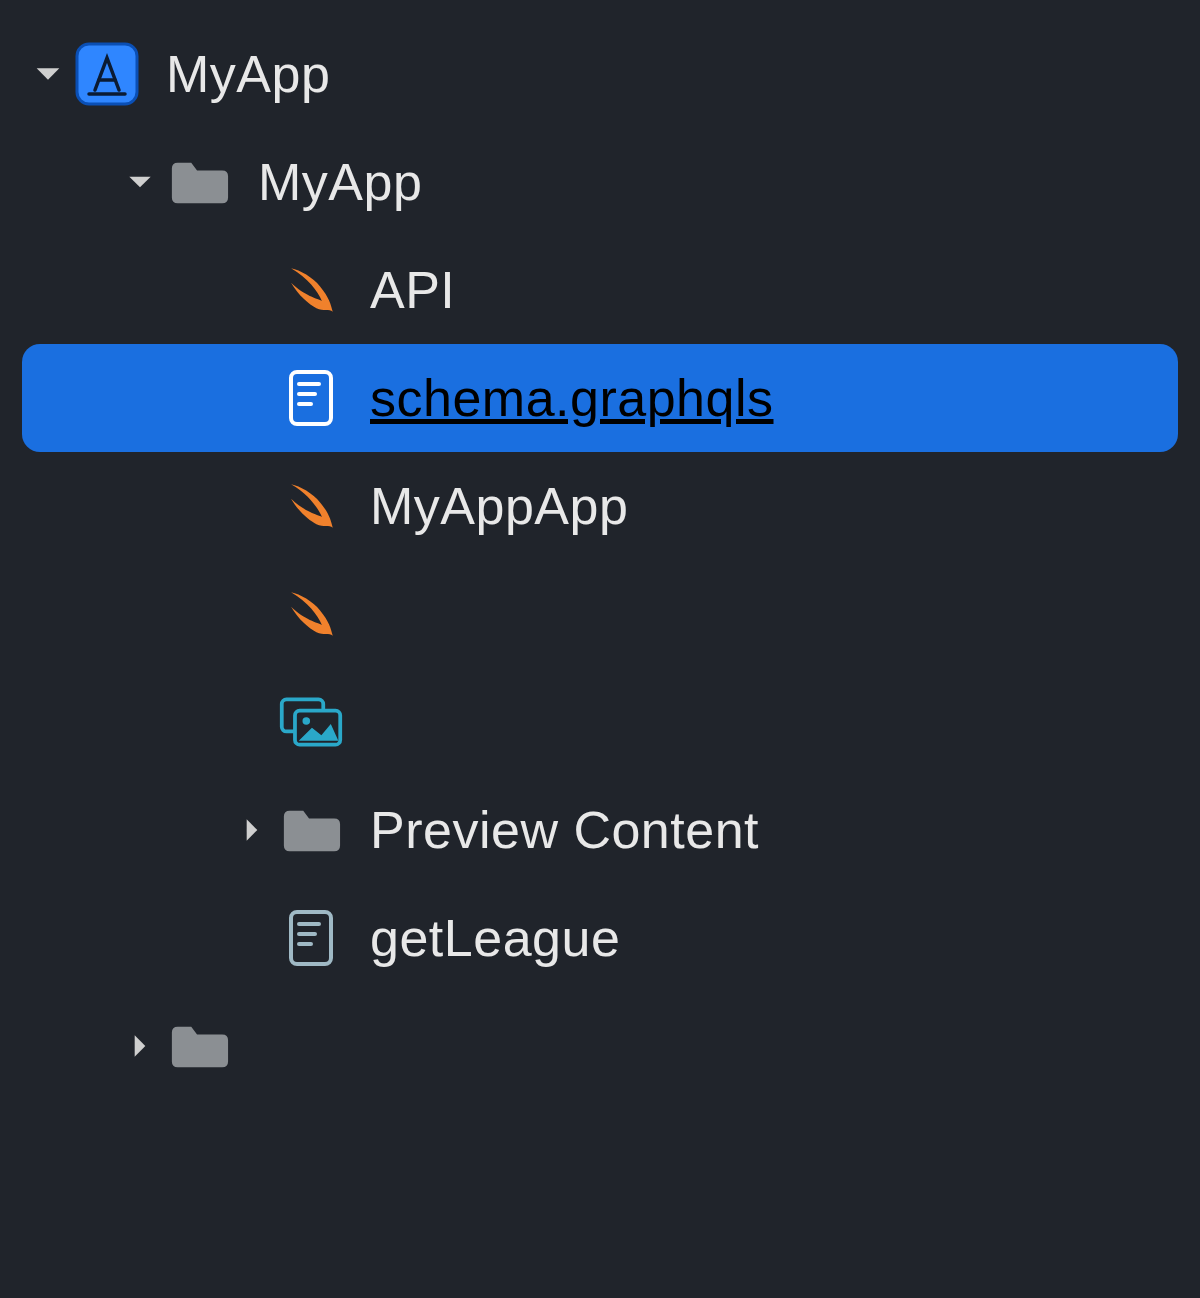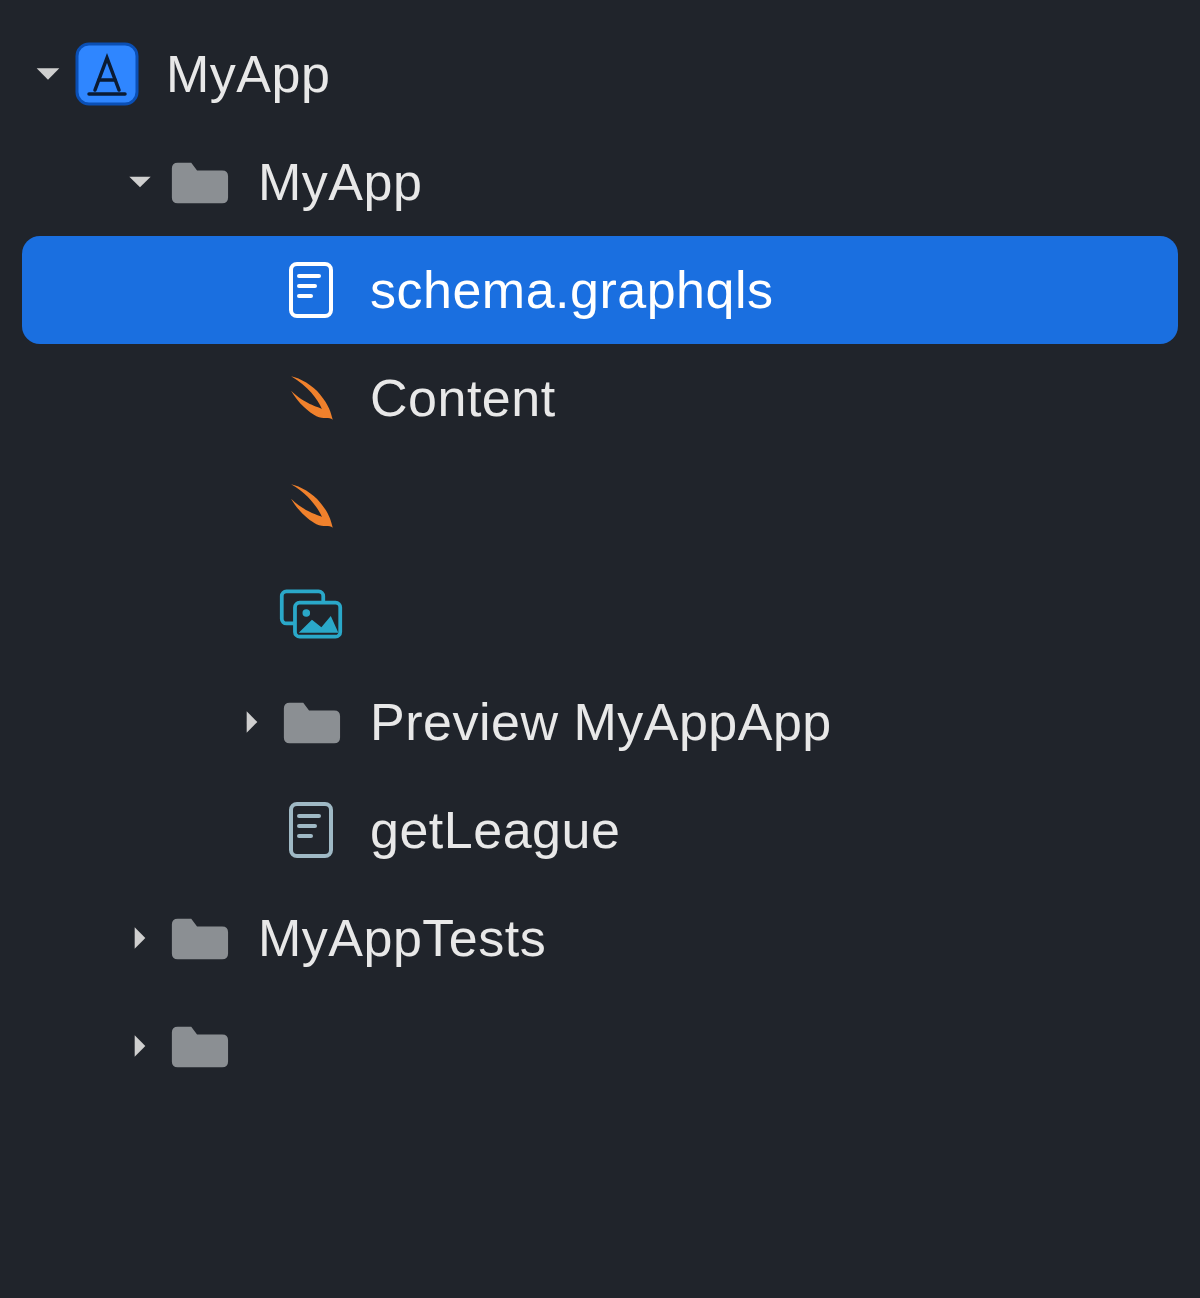--- a/index.html
+++ b/index.html
@@ -19,21 +19,22 @@
     align-items: center;
     height: 108px;
     font-size: 52px;
     white-space: nowrap;
     user-select: none;
   }
   .row.selected {
     background: #1a6fe0;
     border-radius: 18px;
     margin: 0 22px;
-    color: #ffffff;
+    color: #000000;
+    text-decoration: underline;
   }
   .indent-0 { padding-left: 24px; }
   .indent-1 { padding-left: 116px; }
   .indent-2 { padding-left: 228px; }
   
   .row.selected.indent-2 { padding-left: 206px; }
 
   .disclosure {
     width: 48px;
     display: flex;
@@ -85,20 +86,33 @@
         </svg>
     </span>
     <span class="icon">
       <svg viewBox="0 0 64 48" width="62" height="48">
         <path d="M4 10 Q4 4 10 4 L24 4 L30 12 L56 12 Q62 12 62 18 L62 40 Q62 46 56 46 L10 46 Q4 46 4 40 Z" fill="#8b8f93"></path>
       </svg>
     </span>
     <span class="label">MyApp</span>
   </div>
 
+  <div class="row indent-2">
+    <span class="disclosure none">
+      <svg viewBox="0 0 24 24" width="32" height="32">
+          <path d="M8 4 L16 12 L8 20 Z"></path>
+        </svg>
+    </span>
+    <span class="icon">
+      <svg viewBox="0 0 64 64" width="58" height="58">
+        <path d="M10 8 C28 18 40 34 44 44 C40 42 24 38 10 24 C18 38 30 48 38 52 C46 56 52 52 56 56 C54 48 52 40 42 28 C34 18 20 10 10 8 Z" fill="#f0812c"></path>
+      </svg>
+    </span>
+    <span class="label">API</span>
+  </div>
 
   <div class="row indent-2 selected">
     <span class="disclosure none">
       <svg viewBox="0 0 24 24" width="32" height="32">
           <path d="M8 4 L16 12 L8 20 Z"></path>
         </svg>
     </span>
     <span class="icon">
       <svg viewBox="0 0 48 60" width="48" height="60">
         <rect x="4" y="4" width="40" height="52" rx="6" fill="none" stroke="#ffffff" stroke-width="4"></rect>
@@ -114,21 +128,21 @@
     <span class="disclosure none">
       <svg viewBox="0 0 24 24" width="32" height="32">
           <path d="M8 4 L16 12 L8 20 Z"></path>
         </svg>
     </span>
     <span class="icon">
       <svg viewBox="0 0 64 64" width="58" height="58">
         <path d="M10 8 C28 18 40 34 44 44 C40 42 24 38 10 24 C18 38 30 48 38 52 C46 56 52 52 56 56 C54 48 52 40 42 28 C34 18 20 10 10 8 Z" fill="#f0812c"></path>
       </svg>
     </span>
-    <span class="label">Content</span>
+    <span class="label">MyAppApp</span>
   </div>
 
   <div class="row indent-2">
     <span class="disclosure none">
       <svg viewBox="0 0 24 24" width="32" height="32">
           <path d="M8 4 L16 12 L8 20 Z"></path>
         </svg>
     </span>
     <span class="icon">
       <svg viewBox="0 0 64 64" width="58" height="58">
@@ -157,60 +171,47 @@
     <span class="disclosure">
       <svg viewBox="0 0 24 24" width="32" height="32">
           <path d="M8 4 L16 12 L8 20 Z"></path>
         </svg>
     </span>
     <span class="icon">
       <svg viewBox="0 0 64 48" width="62" height="48">
         <path d="M4 10 Q4 4 10 4 L24 4 L30 12 L56 12 Q62 12 62 18 L62 40 Q62 46 56 46 L10 46 Q4 46 4 40 Z" fill="#8b8f93"></path>
       </svg>
     </span>
-    <span class="label">Preview MyAppApp</span>
+    <span class="label">Preview Content</span>
   </div>
 
   <div class="row indent-2">
     <span class="disclosure none">
       <svg viewBox="0 0 24 24" width="32" height="32">
           <path d="M8 4 L16 12 L8 20 Z"></path>
         </svg>
     </span>
     <span class="icon">
       <svg viewBox="0 0 48 60" width="48" height="60">
         <rect x="4" y="4" width="40" height="52" rx="6" fill="none" stroke="#9fb9c5" stroke-width="4"></rect>
         <line x1="12" y1="16" x2="32" y2="16" stroke="#9fb9c5" stroke-width="4" stroke-linecap="round"></line>
         <line x1="12" y1="26" x2="28" y2="26" stroke="#9fb9c5" stroke-width="4" stroke-linecap="round"></line>
         <line x1="12" y1="36" x2="24" y2="36" stroke="#9fb9c5" stroke-width="4" stroke-linecap="round"></line>
       </svg>
     </span>
     <span class="label">getLeague</span>
   </div>
 
+
   <div class="row indent-1">
     <span class="disclosure">
       <svg viewBox="0 0 24 24" width="32" height="32">
           <path d="M8 4 L16 12 L8 20 Z"></path>
         </svg>
     </span>
     <span class="icon">
       <svg viewBox="0 0 64 48" width="62" height="48">
         <path d="M4 10 Q4 4 10 4 L24 4 L30 12 L56 12 Q62 12 62 18 L62 40 Q62 46 56 46 L10 46 Q4 46 4 40 Z" fill="#8b8f93"></path>
       </svg>
     </span>
-    <span class="label">MyAppTests</span>
-  </div>
-
-  <div class="row indent-1">
-    <span class="disclosure">
-      <svg viewBox="0 0 24 24" width="32" height="32">
-          <path d="M8 4 L16 12 L8 20 Z"></path>
-        </svg>
-    </span>
-    <span class="icon">
-      <svg viewBox="0 0 64 48" width="62" height="48">
-        <path d="M4 10 Q4 4 10 4 L24 4 L30 12 L56 12 Q62 12 62 18 L62 40 Q62 46 56 46 L10 46 Q4 46 4 40 Z" fill="#8b8f93"></path>
-      </svg>
-    </span>
   </div>
 
 </div>
 
 </body></html>

